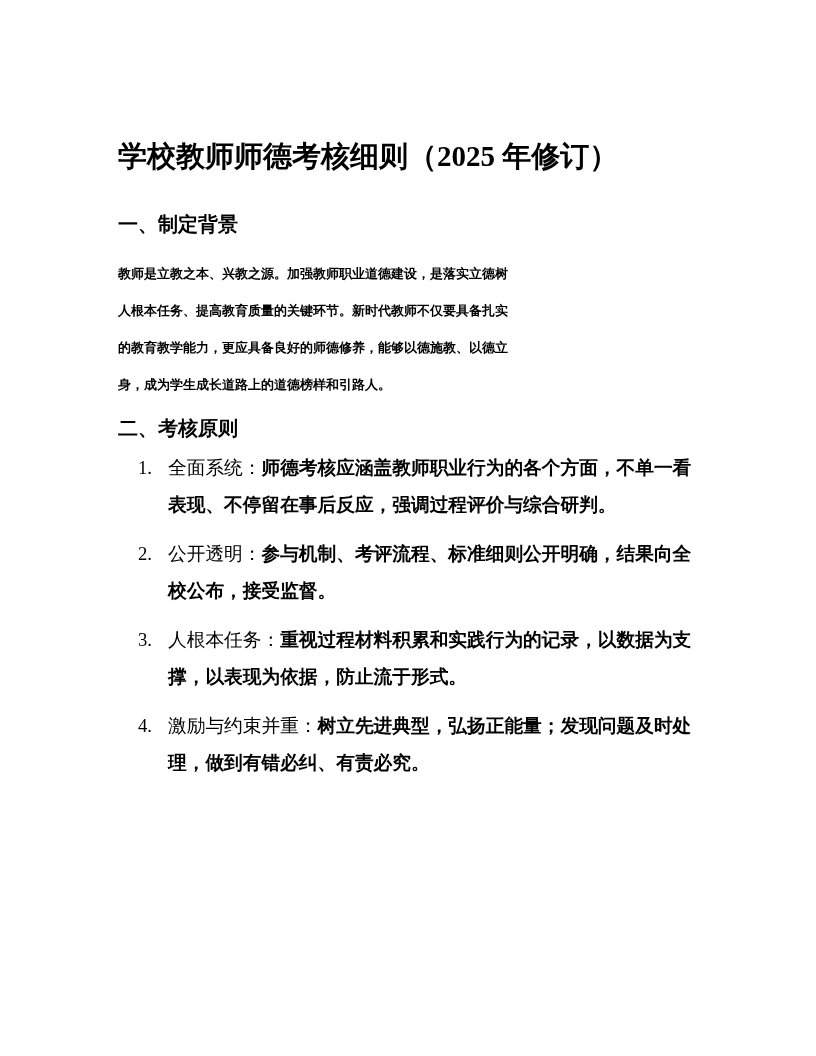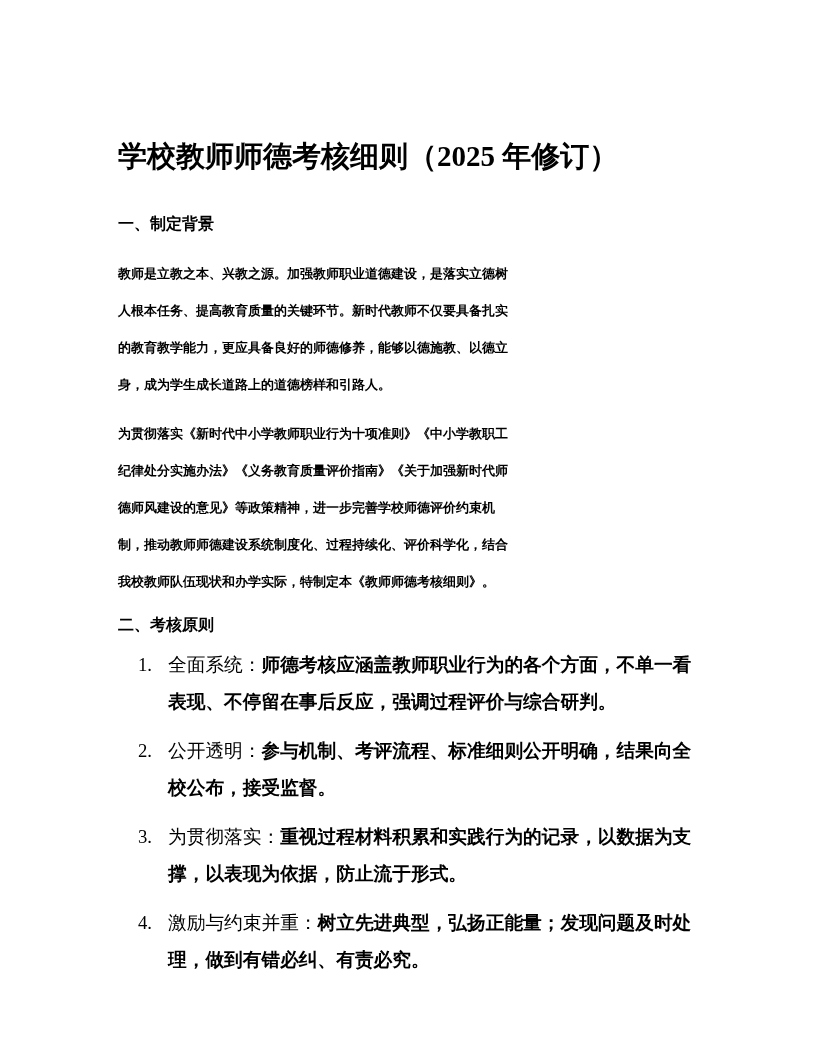--- a/index.html
+++ b/index.html
@@ -23,21 +23,21 @@
     margin-top: 14px;
   }
   .doc-title {
     font-size: 29px;
     line-height: 33px;
     font-weight: bold;
     margin: 0 0 40px 0;
     white-space: pre-wrap;
   }
   .sec-heading {
-    font-size: 16px;
+    font-size: 20px;
     line-height: 22px;
     font-weight: bold;
     margin: 0 0 20px 0;
     white-space: pre-wrap;
   }
   .sec-heading.second {
     margin-top: 14px;
     margin-bottom: 10px;
   }
   .para {
@@ -83,40 +83,35 @@
 <div class="page">
 
   <h1 class="doc-title">学校教师师德考核细则（2025 年修订）</h1>
 
   <section>
     <h2 class="sec-heading">一、制定背景</h2>
     <p class="para">教师是立教之本、兴教之源。加强教师职业道德建设，是落实立德树
 人根本任务、提高教育质量的关键环节。新时代教师不仅要具备扎实
 的教育教学能力，更应具备良好的师德修养，能够以德施教、以德立
 身，成为学生成长道路上的道德榜样和引路人。</p>
-    <p class="para">为贯彻落实《新时代中小学教师职业行为十项准则》《中小学教职工
-纪律处分实施办法》《义务教育质量评价指南》《关于加强新时代师
-德师风建设的意见》等政策精神，进一步完善学校师德评价约束机
-制，推动教师师德建设系统制度化、过程持续化、评价科学化，结合
-我校教师队伍现状和办学实际，特制定本《教师师德考核细则》。</p>
   </section>
 
   <section>
     <h2 class="sec-heading second">二、考核原则</h2>
     <ol class="principles">
       <li>
         <span class="num">1.</span><span class="term">全面系统：</span><span class="item-text">师德考核应涵盖教师职业行为的各个方面，不单一看
 表现、不停留在事后反应，强调过程评价与综合研判。</span>
       </li>
       <li>
         <span class="num">2.</span><span class="term">公开透明：</span><span class="item-text">参与机制、考评流程、标准细则公开明确，结果向全
 校公布，接受监督。</span>
       </li>
       <li>
-        <span class="num">3.</span><span class="term">为贯彻落实：</span><span class="item-text">重视过程材料积累和实践行为的记录，以数据为支
+        <span class="num">3.</span><span class="term">人根本任务：</span><span class="item-text">重视过程材料积累和实践行为的记录，以数据为支
 撑，以表现为依据，防止流于形式。</span>
       </li>
       <li>
         <span class="num">4.</span><span class="term">激励与约束并重：</span><span class="item-text">树立先进典型，弘扬正能量；发现问题及时处
 理，做到有错必纠、有责必究。</span>
       </li>
     </ol>
   </section>
 
 </div>

